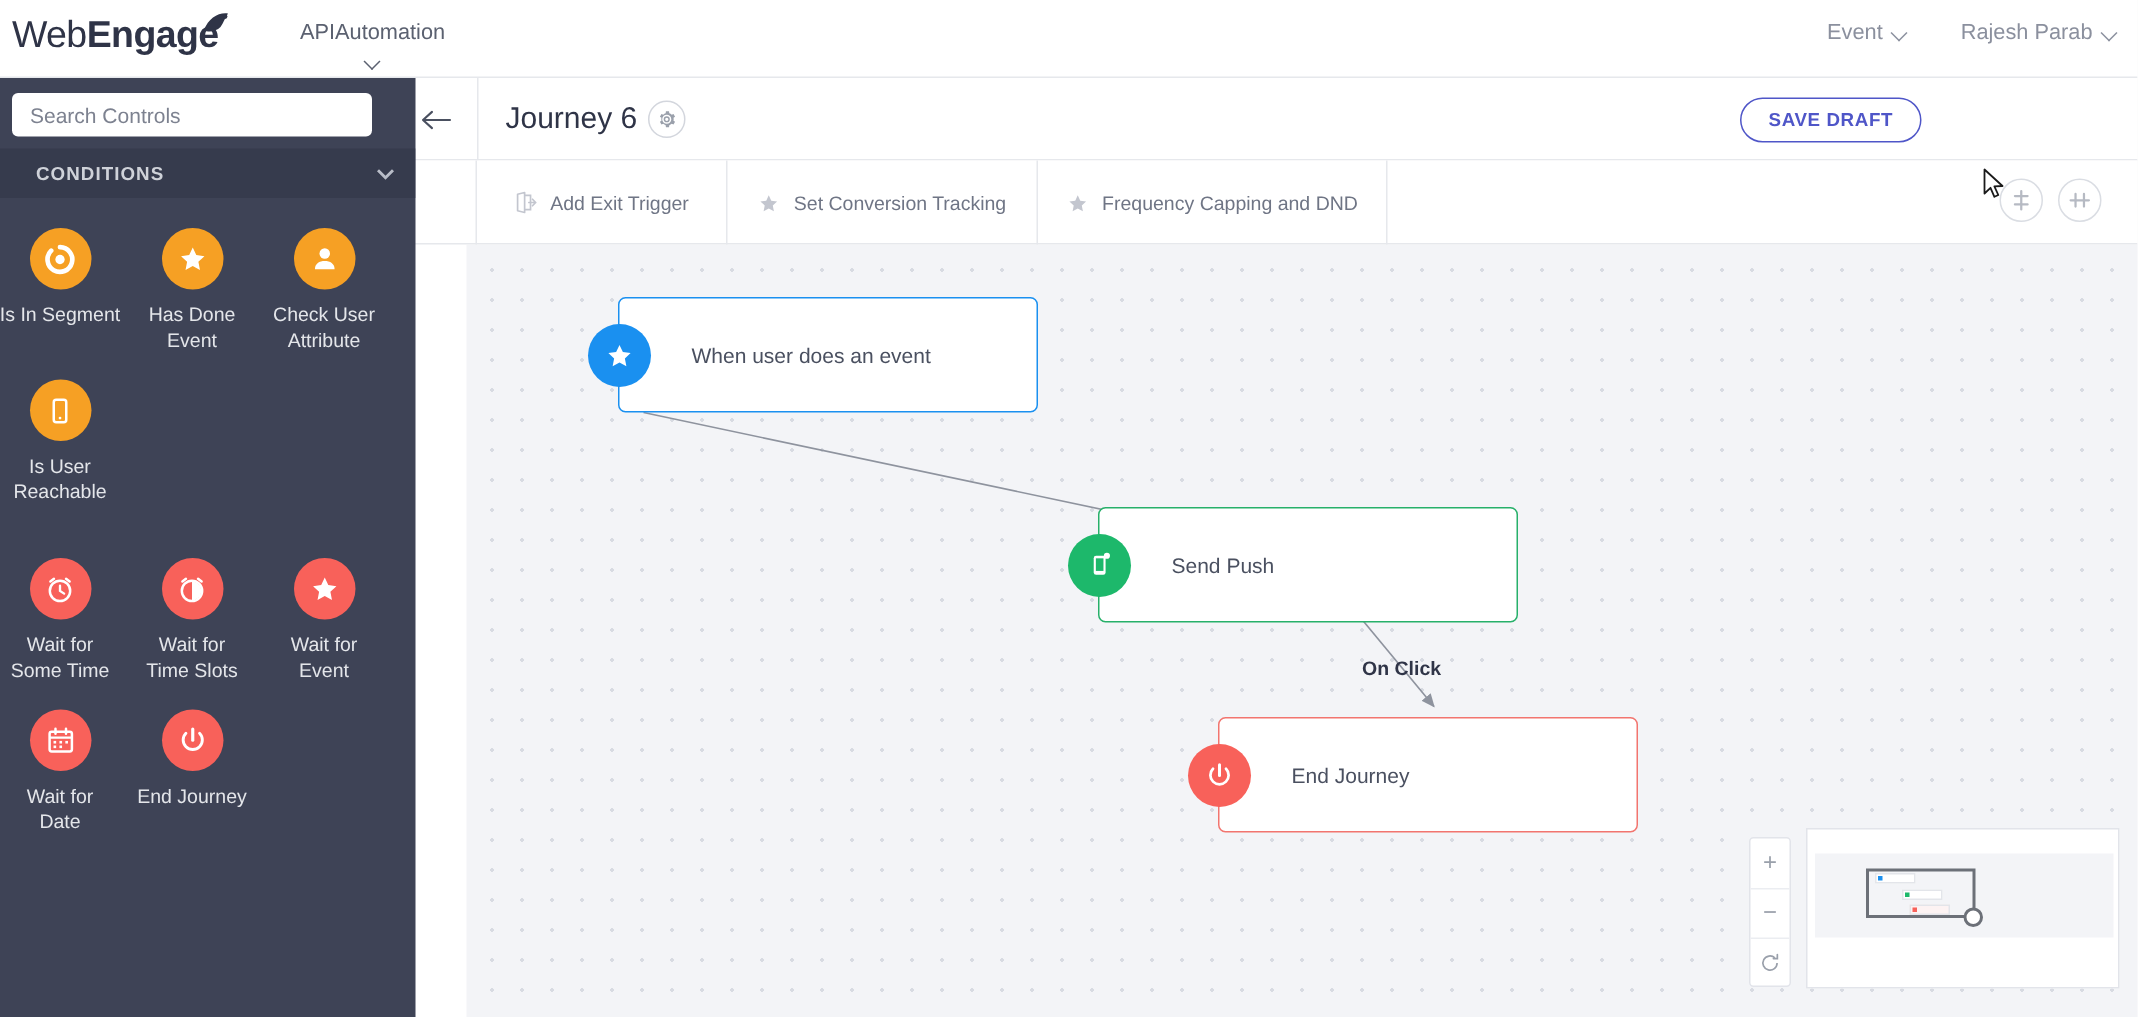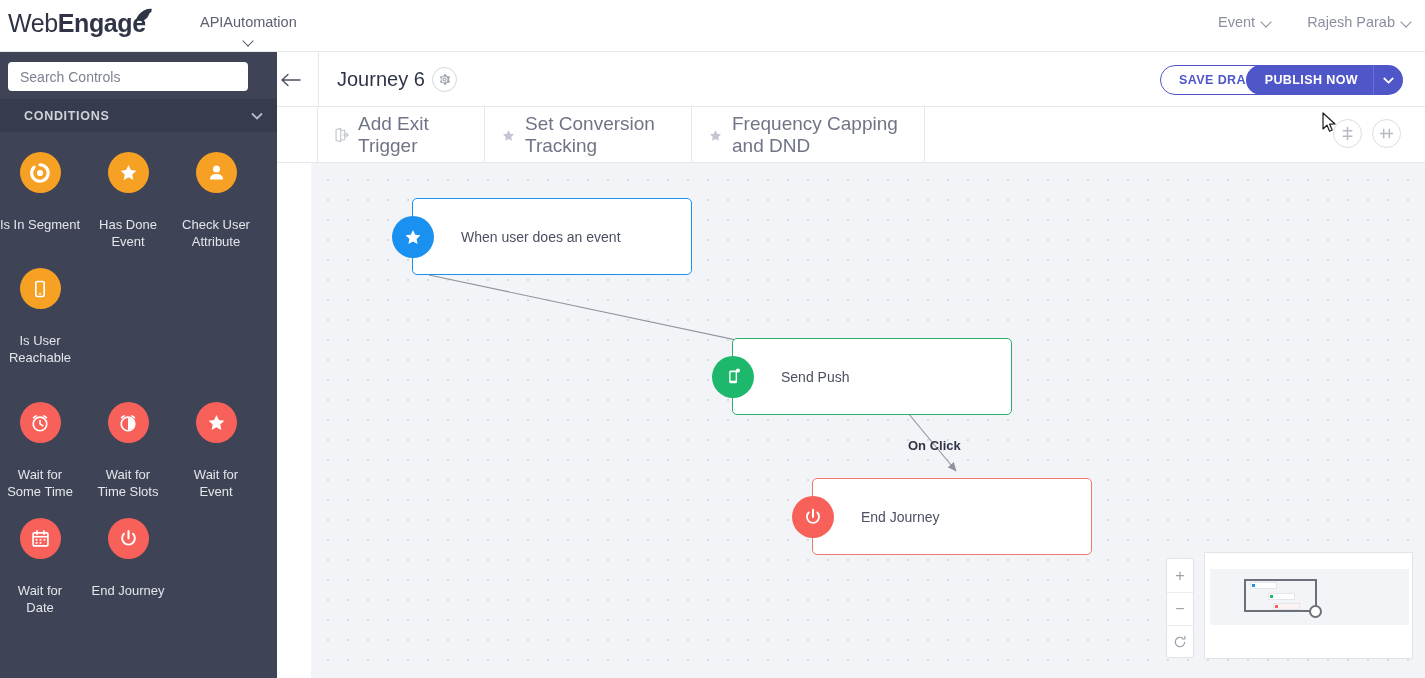--- a/index.html
+++ b/index.html
@@ -65,21 +65,21 @@
   }
   .tile {
     width: 88px; padding-top: 8px; display: flex; flex-direction: column;
     align-items: center; cursor: pointer; margin-bottom: 10px;
   }
   .tile .circ {
     width: 41px; height: 41px; border-radius: 50%;
     display: flex; align-items: center; justify-content: center;
   }
   .tile .lbl {
-    margin-top: 23px; font-size: 13px; line-height: 17px; color: #e4e6ea;
+    margin-top: 8px; font-size: 13px; line-height: 17px; color: #e4e6ea;
     text-align: center; white-space: pre-line;
   }
   .orange { background: #f6a024; }
   .redish { background: #f8615a; }
 
   
   .jheader {
     position: absolute; left: 263px; top: 52px; width: 1162px; height: 55px;
     background: #fff; border-bottom: 1px solid #e6e8ec; z-index: 25;
   }
@@ -123,21 +123,21 @@
     position: absolute; left: 263px; top: 107px; width: 1162px; height: 56px;
     background: #fff; border-bottom: 1px solid #e6e8ec; z-index: 25;
   }
   .tb-spacer {
     position: absolute; left: 0; top: 0; width: 55px; height: 56px;
     border-right: 1px solid #e6e8ec;
   }
   .tb-item {
     position: absolute; top: 0; height: 56px; border-right: 1px solid #e6e8ec;
     display: flex; align-items: center; justify-content: center; gap: 9px;
-    font-size: 19px; color: #6f7585; cursor: pointer; padding: 0 16px;
+    font-size: 13px; color: #6f7585; cursor: pointer; padding: 0 16px;
   }
   .tb-ico { color: #c3c6cf; display: flex; align-items: center; }
   .align-btns {
     position: absolute; right: 24px; top: 12px; display: flex; gap: 10px;
   }
   .align-btn {
     width: 29px; height: 29px; border-radius: 50%; border: 1px solid #dadde3;
     background: #fff; display: flex; align-items: center; justify-content: center;
     color: #b6bac3; cursor: pointer;
   }
@@ -352,28 +352,20 @@
       </svg>
     </div>
     <div class="jtitle">Journey 6</div>
     <div class="gear-btn">
       <svg width="13" height="13" viewBox="0 0 24 24">
         <path fill="#9aa0ab" d="M12 8.2a3.8 3.8 0 1 0 0 7.6 3.8 3.8 0 0 0 0-7.6zm0 5.8a2 2 0 1 1 0-4 2 2 0 0 1 0 4z"></path>
         <path fill="#9aa0ab" d="M20.5 12c0-.6-.06-1.2-.17-1.76l1.9-1.37-1.9-3.3-2.2.83a8.3 8.3 0 0 0-3-1.74L14.8 2.3h-3.8l-.33 2.36a8.3 8.3 0 0 0-3 1.74l-2.2-.83-1.9 3.3 1.9 1.37c-.11.56-.17 1.16-.17 1.76s.06 1.2.17 1.76l-1.9 1.37 1.9 3.3 2.2-.83a8.3 8.3 0 0 0 3 1.74l.33 2.36h3.8l.33-2.36a8.3 8.3 0 0 0 3-1.74l2.2.83 1.9-3.3-1.9-1.37c.11-.56.17-1.16.17-1.76zm-8.5 5.6A5.6 5.6 0 1 1 17.6 12 5.6 5.6 0 0 1 12 17.6z"></path>
       </svg>
     </div>
     <div class="btn-draft">SAVE DRAFT</div>
-    <div class="btn-publish">
-      <div class="lbl">PUBLISH NOW</div>
-      <div class="split">
-        <svg width="11" height="7" viewBox="0 0 11 7">
-          <path d="M0.8 1 L5.5 5.6 L10.2 1" fill="none" stroke="#fff" stroke-width="1.8"></path>
-        </svg>
-      </div>
-    </div>
   </div>
 
   <div class="toolbar">
     <div class="tb-spacer"></div>
 
     <div class="tb-item" style="left:55px; width:167px;">
       <span class="tb-ico">
         <svg width="15" height="16" viewBox="0 0 16 17">
           <path d="M7.2 1.4 L2.2 2.6 V14.4 L7.2 15.6 Z" fill="none" stroke="currentColor" stroke-width="1.2" stroke-linejoin="round"></path>
           <path d="M7.2 3.4 H11.4 V13.6 H7.2" fill="none" stroke="currentColor" stroke-width="1.2"></path>

